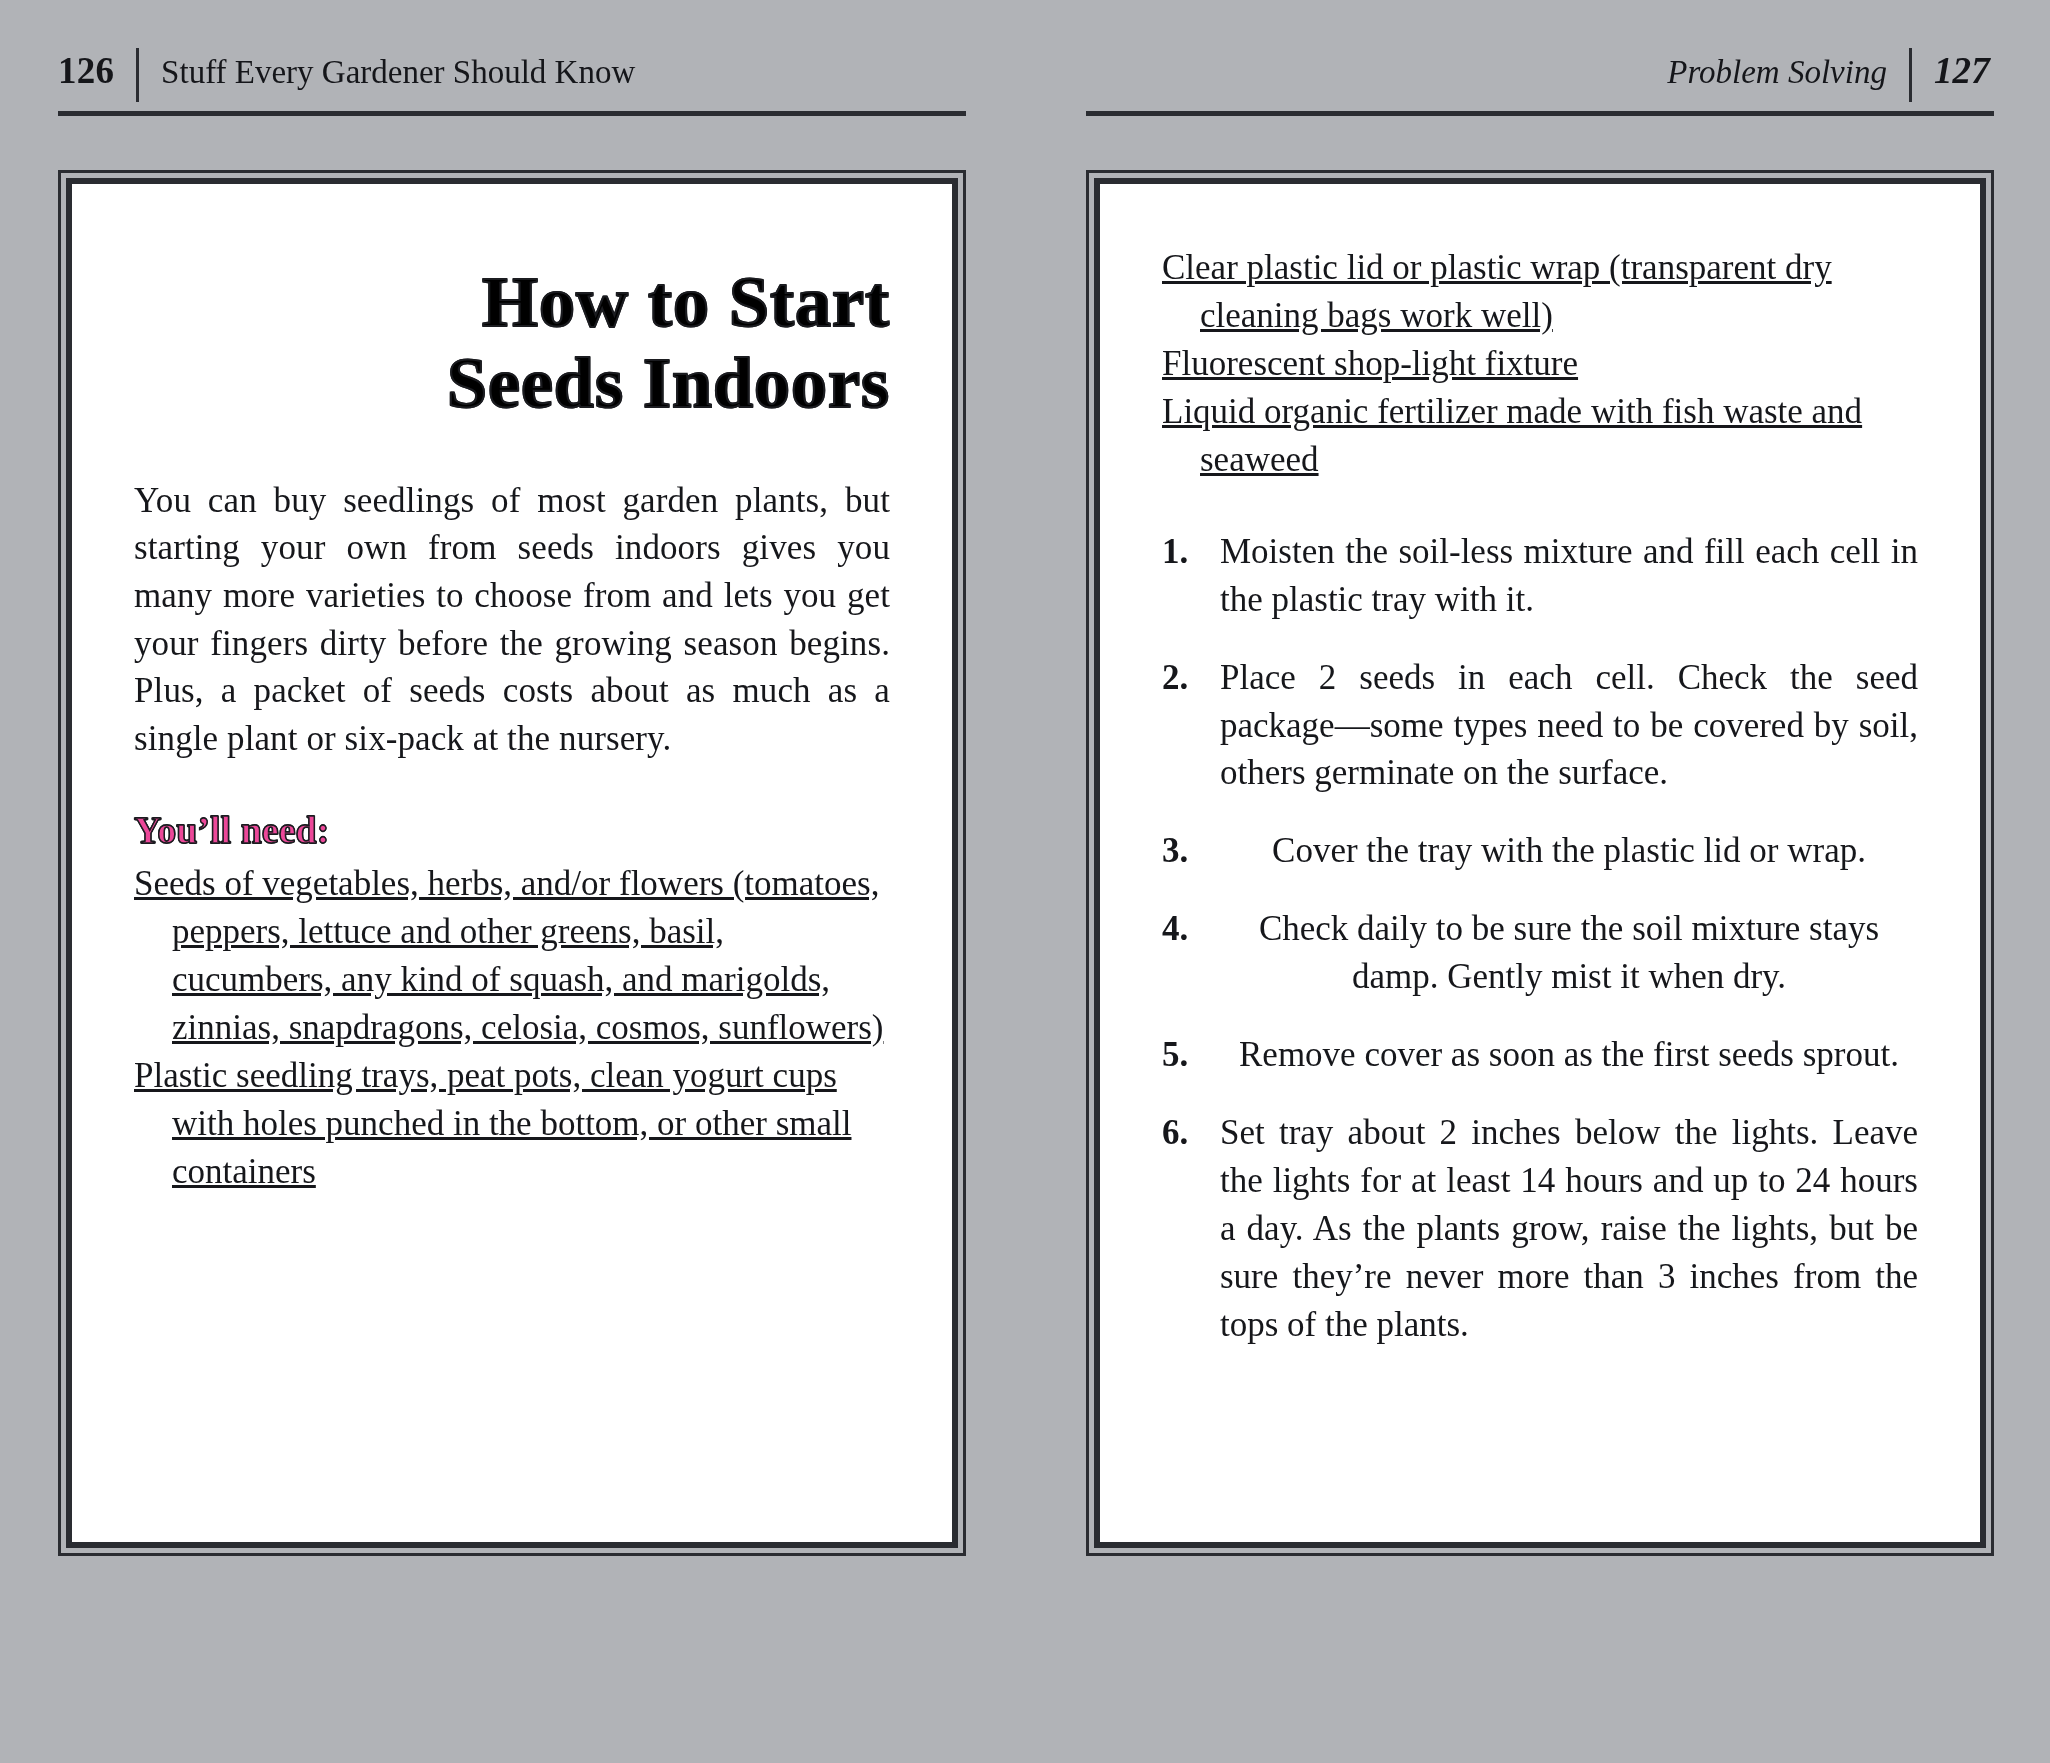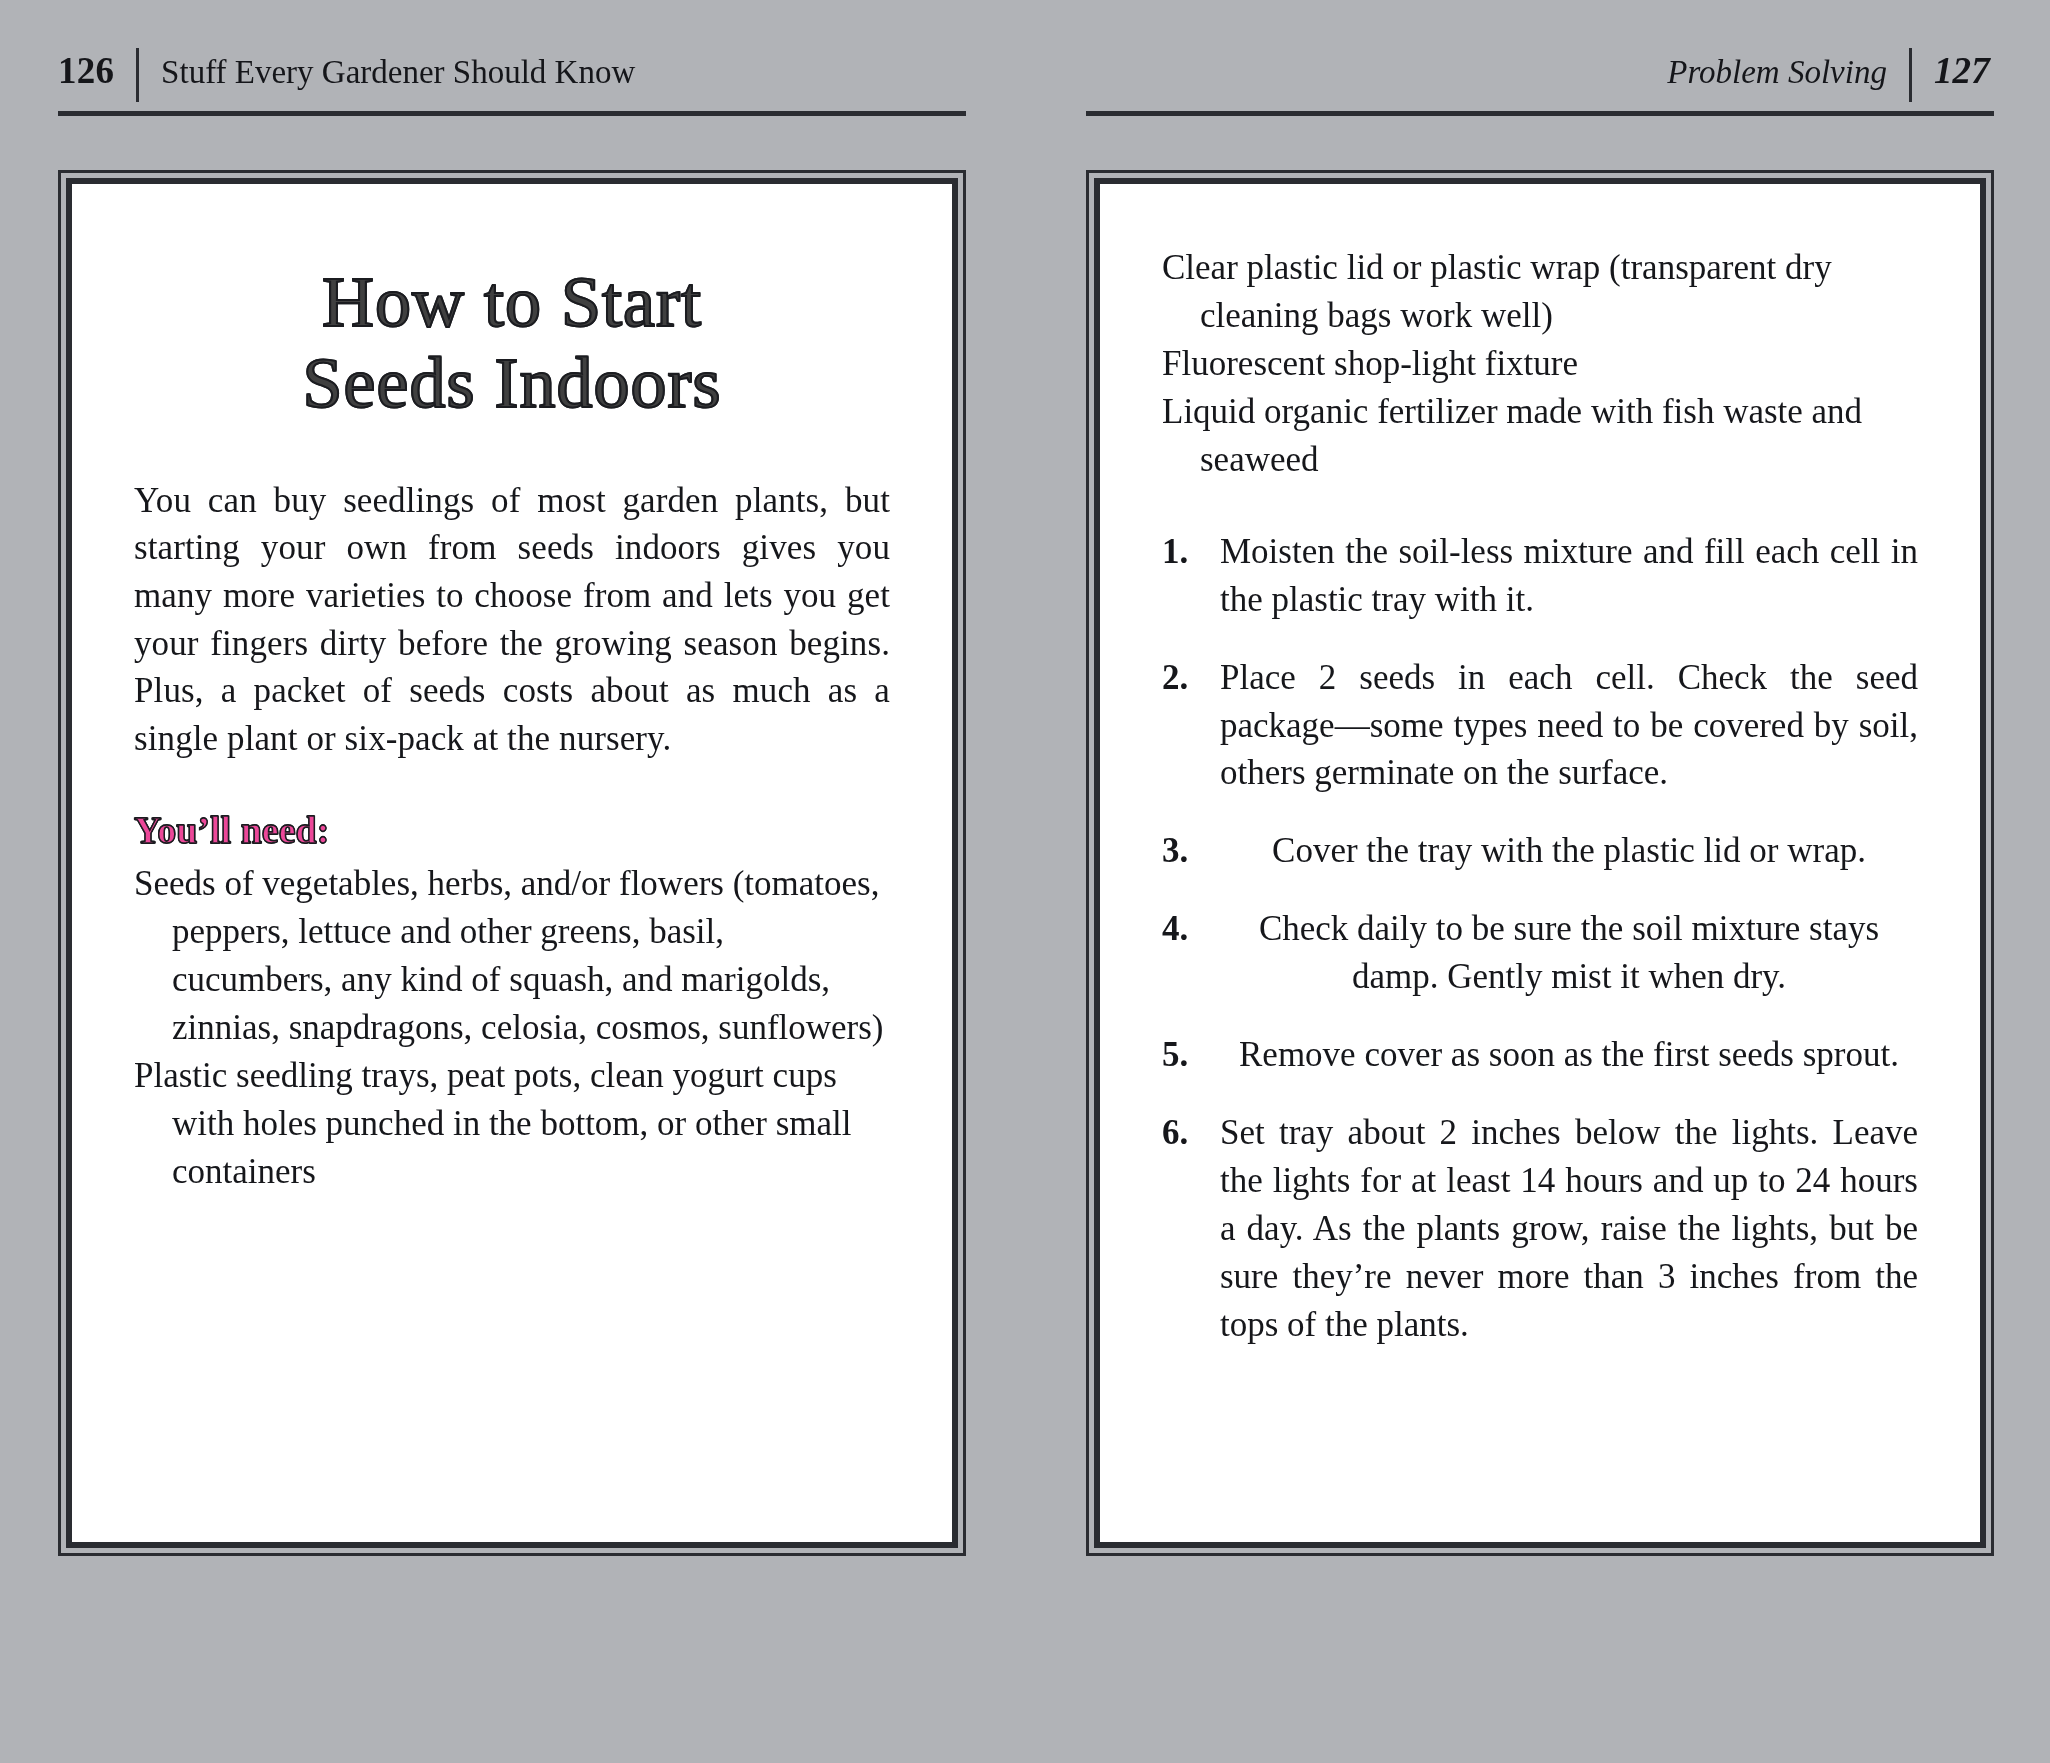--- a/index.html
+++ b/index.html
@@ -90,28 +90,28 @@
   }
 
   .page-content {
     position: absolute;
     left: 0; right: 0; top: 0;
     padding: 54px 62px 0 62px;
   }
 
   
   .chapter-title {
-    text-align: center;
+    text-align: right;
     margin: 24px 0 0 0;
     font-family: "Liberation Serif", "DejaVu Serif", serif;
     font-size: 72px;
     line-height: 1.13;
-    font-weight: normal;
+    font-weight: bold;
     letter-spacing: 1px;
-    color: #404040;
+    color: #000000;
     -webkit-text-stroke: 2.1px #1b1c20;
     text-shadow:
       -1px 0 0 #1b1c20, 1px 0 0 #1b1c20,
       0 -1px 0 #1b1c20, 0 1px 0 #1b1c20;
     white-space: pre-line;
   }
 
   .intro {
     margin: 52px 0 0 0;
     font-size: 35px;
@@ -140,20 +140,21 @@
     margin: 0;
     padding: 0;
   }
   .supply-list li {
     font-size: 35px;
     line-height: 1.37;
     color: #16171b;
     padding-left: 38px;
     text-indent: -38px;
     margin: 0 0 0 0;
+    text-decoration: underline;
   }
 
   .steps {
     list-style: none;
     margin: 44px 0 0 0;
     padding: 0;
   }
   .steps li {
     display: flex;
     align-items: flex-start;

